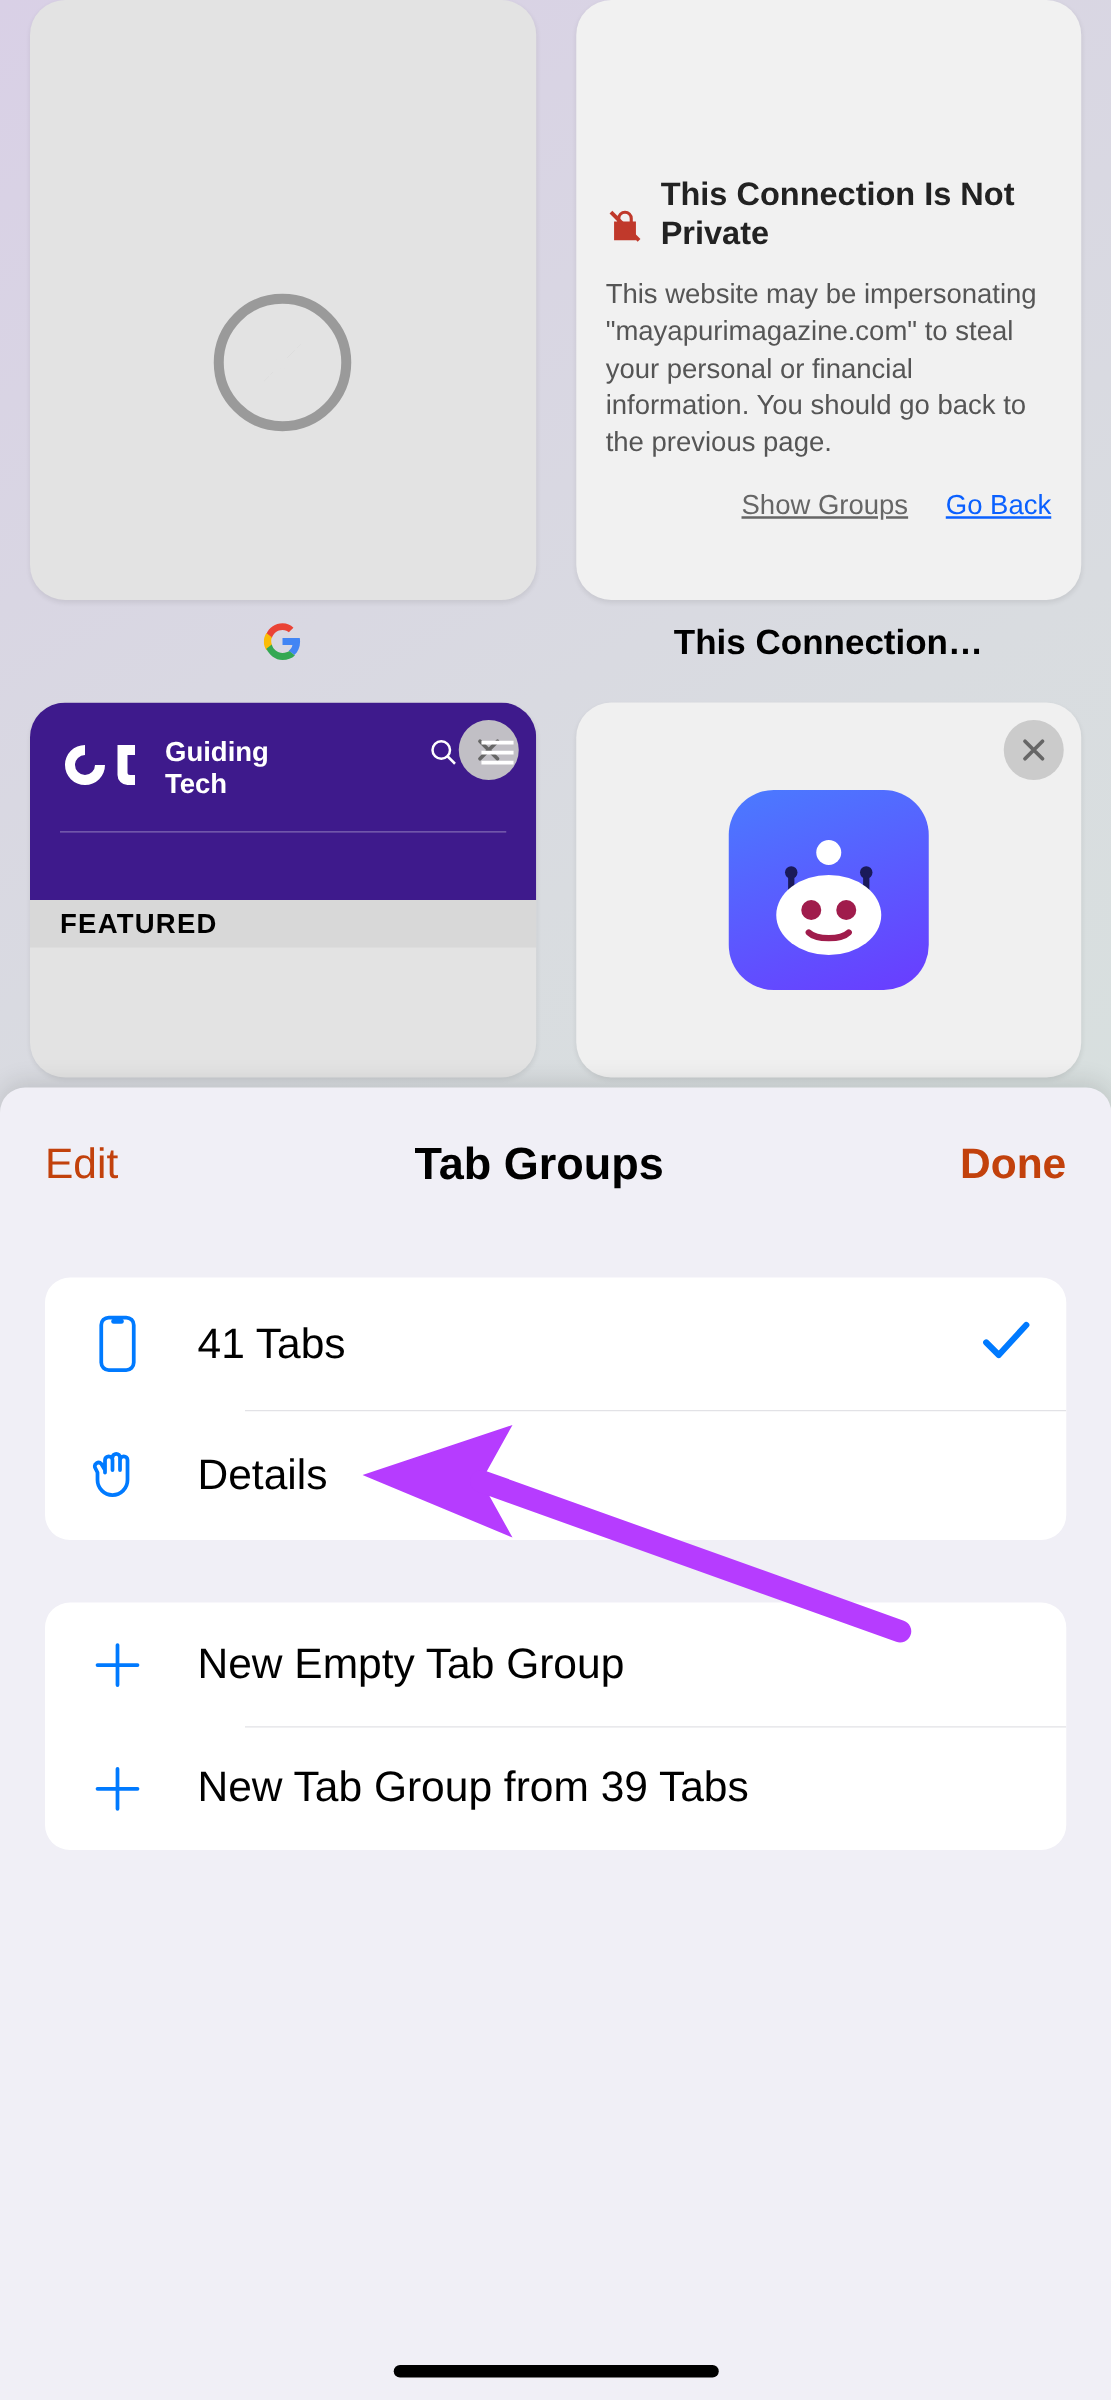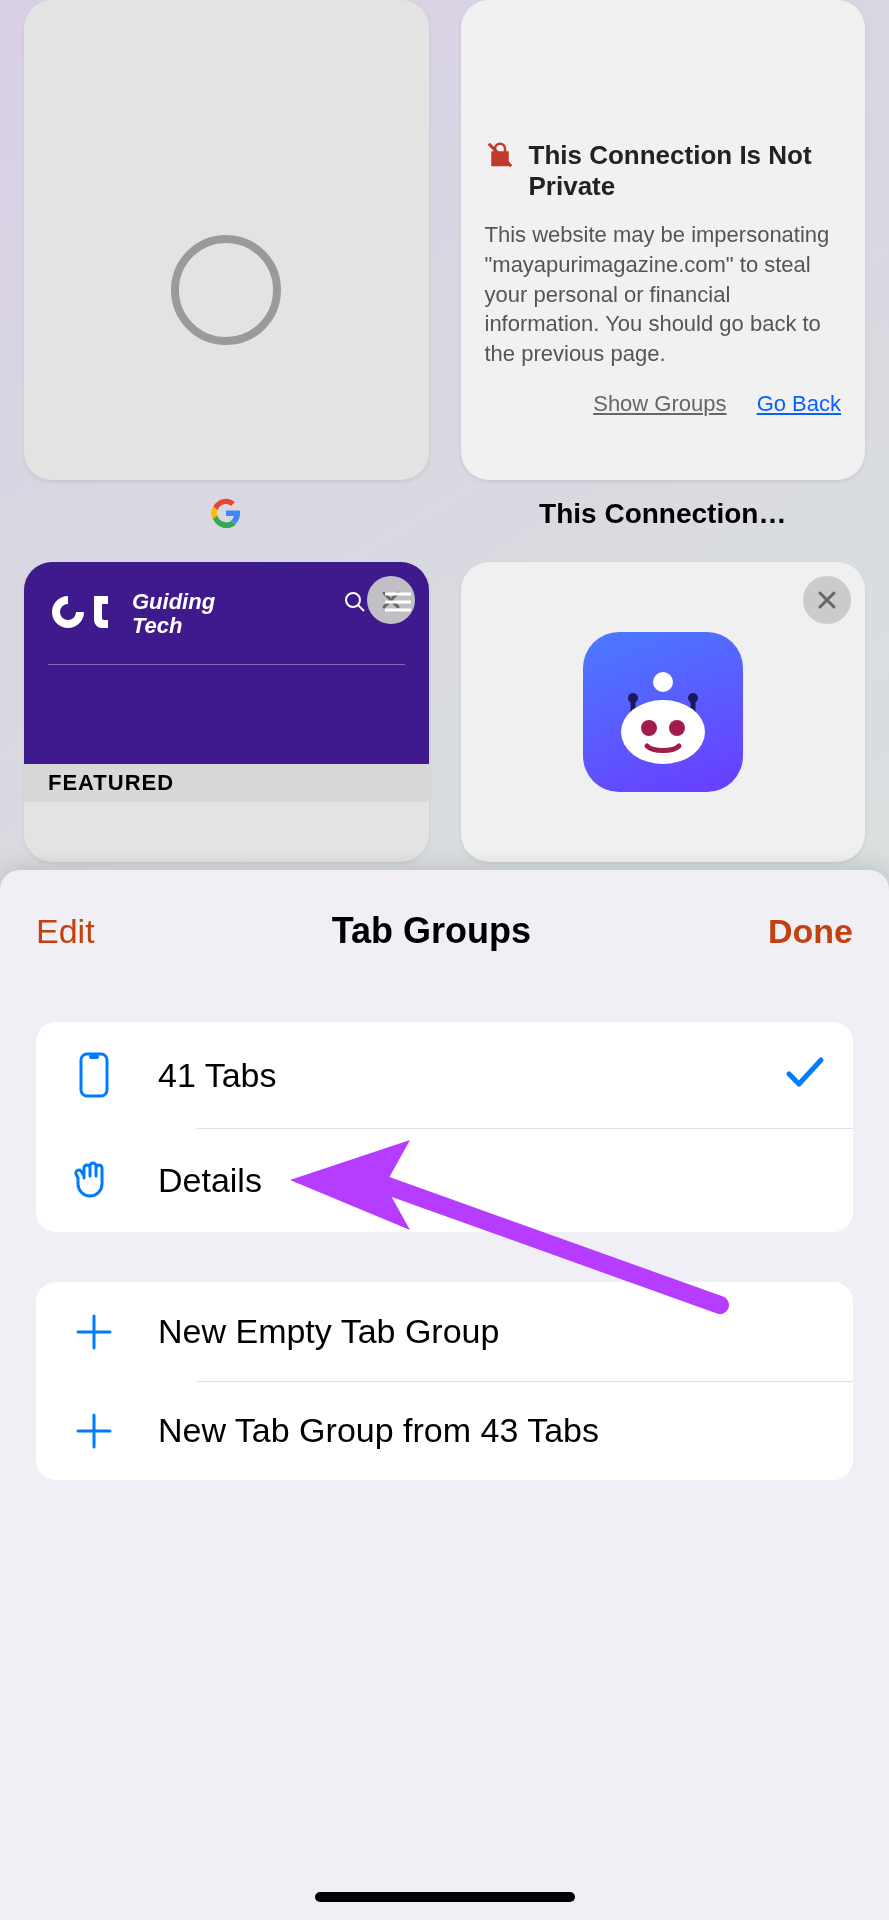--- a/index.html
+++ b/index.html
@@ -17,31 +17,31 @@
   .tab-thumb { background: #e3e3e3; border-radius: 28px; overflow: hidden; position: relative; box-shadow: 0 2px 4px rgba(0,0,0,0.08); }
   .tab-title { text-align: center; font-size: 28px; font-weight: 600; margin-top: 18px; display: flex; align-items: center; justify-content: center; gap: 10px; }
   .close-btn { position: absolute; top: 14px; right: 14px; width: 48px; height: 48px; border-radius: 24px; background: rgba(200,200,200,0.95); display: flex; align-items: center; justify-content: center; color: #555; font-size: 28px; }
 
   
   .compass-wrap { height: 480px; display: flex; align-items: center; justify-content: center; padding-top: 100px; }
   .compass-circle { width: 110px; height: 110px; border: 8px solid #9a9a9a; border-radius: 50%; display: flex; align-items: center; justify-content: center; }
 
   
   .warn-card { height: 480px; background: #f1f1f1; padding: 140px 24px 20px 24px; font-size: 22px; color: #555; }
-  .warn-head { display: flex; gap: 14px; align-items: flex-start; }
+  .warn-head { display: flex; gap: 14px; align-items: flex-end; }
   .warn-title { font-weight: 700; color: #222; font-size: 26px; line-height: 1.2; }
   .warn-body { margin-top: 18px; line-height: 1.35; }
   .warn-links { margin-top: 22px; text-align: right; font-size: 22px; }
   .warn-links a { margin-left: 24px; text-decoration: underline; }
   .warn-links .gb { color: #0a60ff; }
   .warn-links .sd { color: #666; }
 
   
   .gt-card { height: 300px; border-radius: 28px; overflow: hidden; position: relative; }
-  .gt-top { background: #3e1a8c; color: #fff; padding: 28px 24px 24px 24px; height: 202px; font-style: italic; }
+  .gt-top { background: #3e1a8c; color: #fff; padding: 28px 24px 24px 24px; height: 158px; }
   .gt-brand { display:flex; align-items:center; gap:14px; }
   .gt-brand-text { font-size:22px; font-weight:600; line-height:1.1; }
   .gt-line { height:1px; background: rgba(255,255,255,0.35); margin: 26px 0 20px 0; }
   .gt-desc { font-size:19px; line-height:1.35; color:#d4cbe9; }
   .gt-bottom { background:#d8d8d8; padding:6px 24px; font-weight:800; letter-spacing:1px; font-size:22px; }
   .gt-icons { position:absolute; top:28px; right:18px; display:flex; align-items:center; gap:18px; color:#fff; }
 
   
   .rd-card { height:300px; background:#f0f0f0; border-radius:28px; display:flex; align-items:center; justify-content:center; position:relative; }
   .rd-icon { width:160px; height:160px; border-radius:36px; background: linear-gradient(160deg,#4a7bff 0%, #6a3cff 100%); display:flex; align-items:center; justify-content:center; }
@@ -253,21 +253,21 @@
       </span>
       <span class="label">New Empty Tab Group</span>
     </div>
     <div class="row">
       <span class="icon-slot">
         <svg width="38" height="38" viewBox="0 0 38 38">
             <line x1="19" y1="3" x2="19" y2="35" stroke="#007aff" stroke-width="3" stroke-linecap="round"></line>
             <line x1="3" y1="19" x2="35" y2="19" stroke="#007aff" stroke-width="3" stroke-linecap="round"></line>
           </svg>
       </span>
-      <span class="label">New Tab Group from 43 Tabs</span>
+      <span class="label">New Tab Group from 39 Tabs</span>
     </div>
   </div>
 
   <svg class="arrow-annot" style="left:290px; top:270px;" width="440" height="180" viewBox="0 0 440 180">
     <defs></defs>
     <polygon points="0,40 120,0 95,45 120,90" fill="#b63cff"></polygon>
     <path d="M95 45 L430 165" stroke="#b63cff" stroke-width="18" stroke-linecap="round"></path>
   </svg>
 
   <div class="home-indicator"></div>

